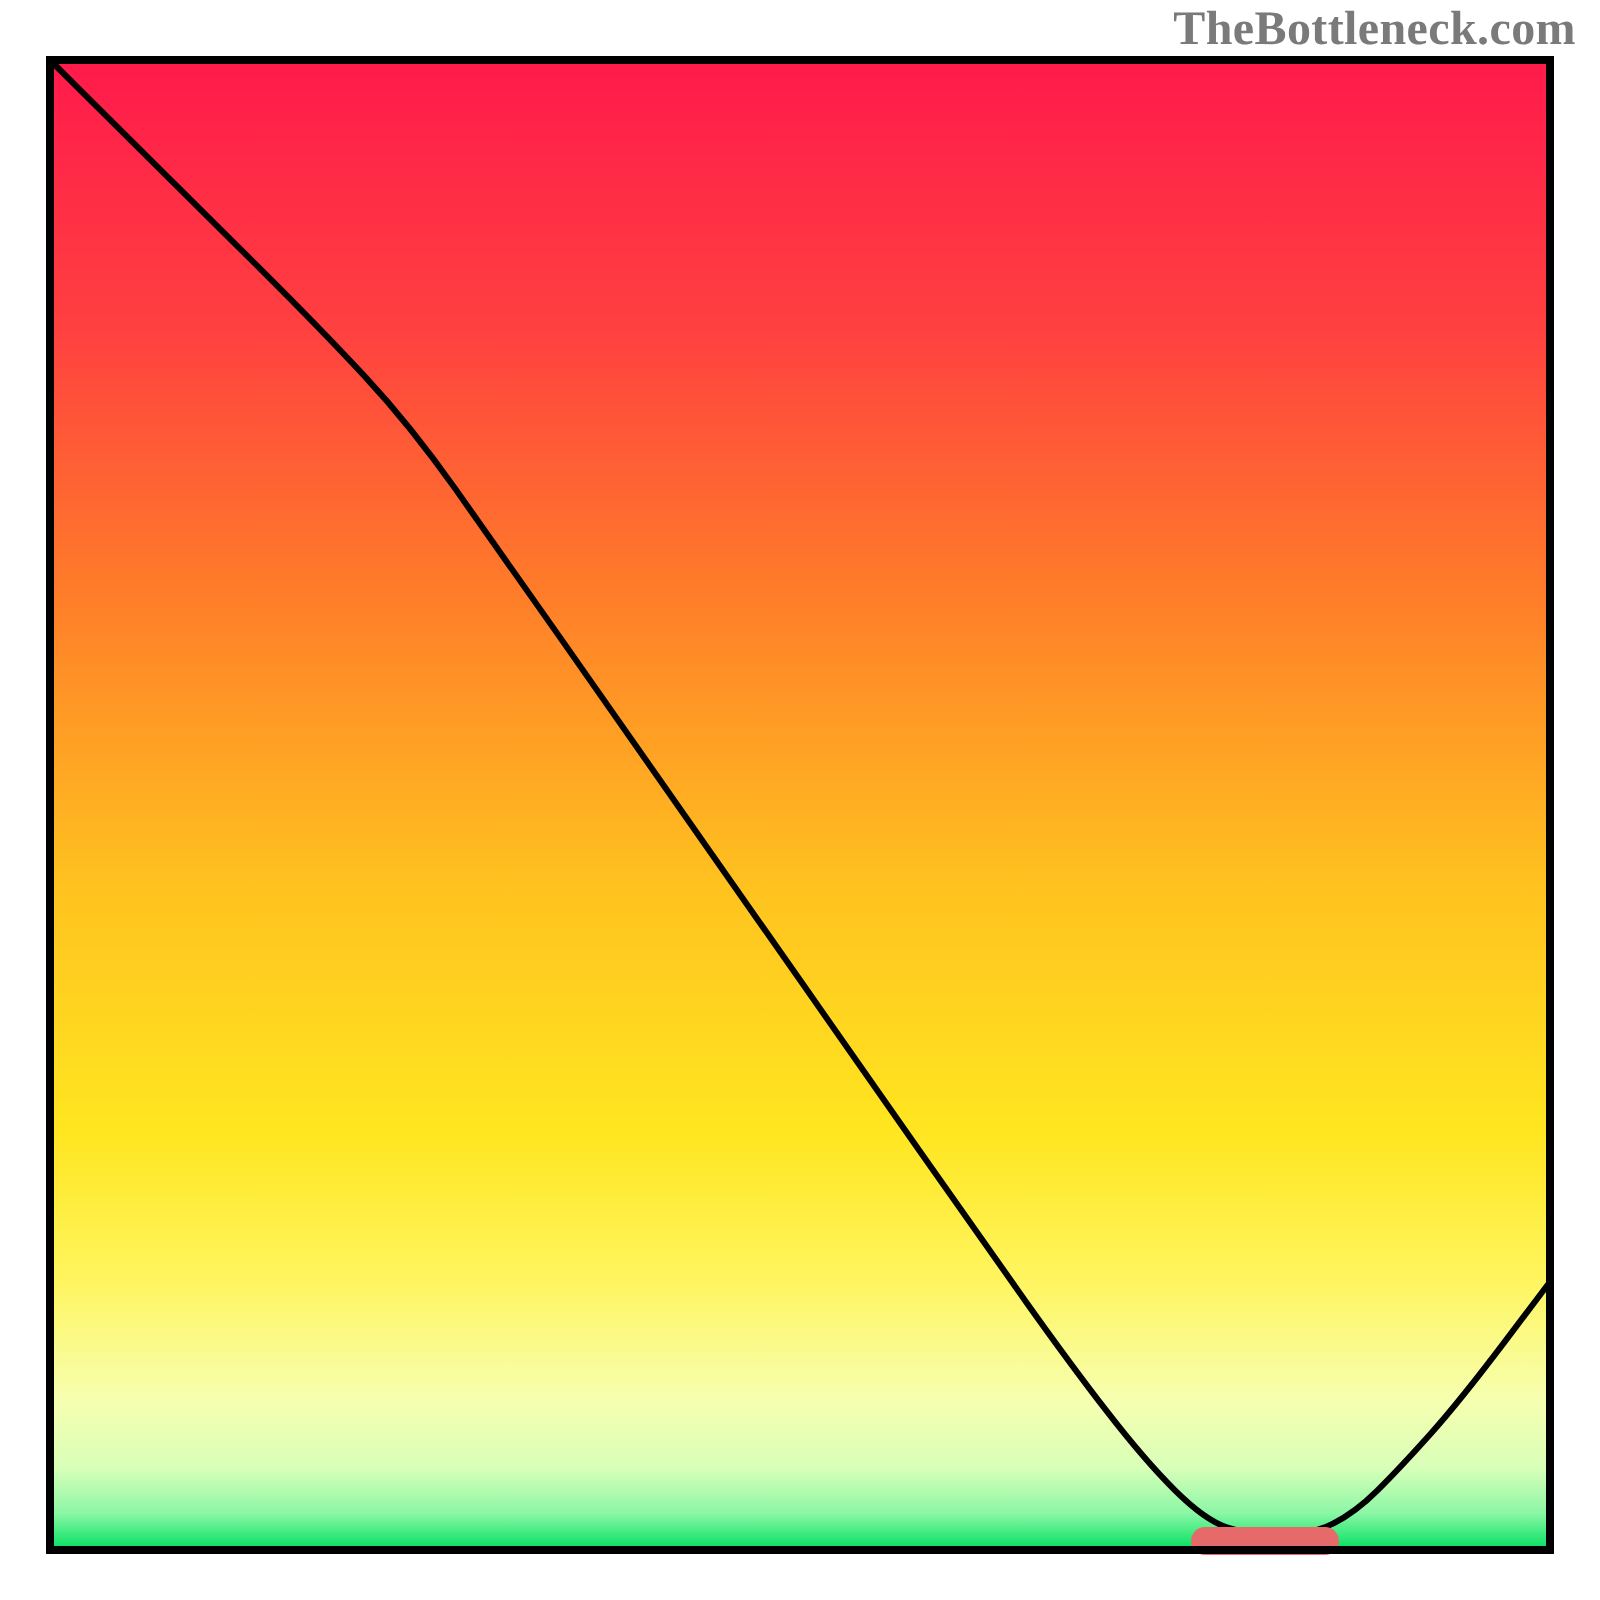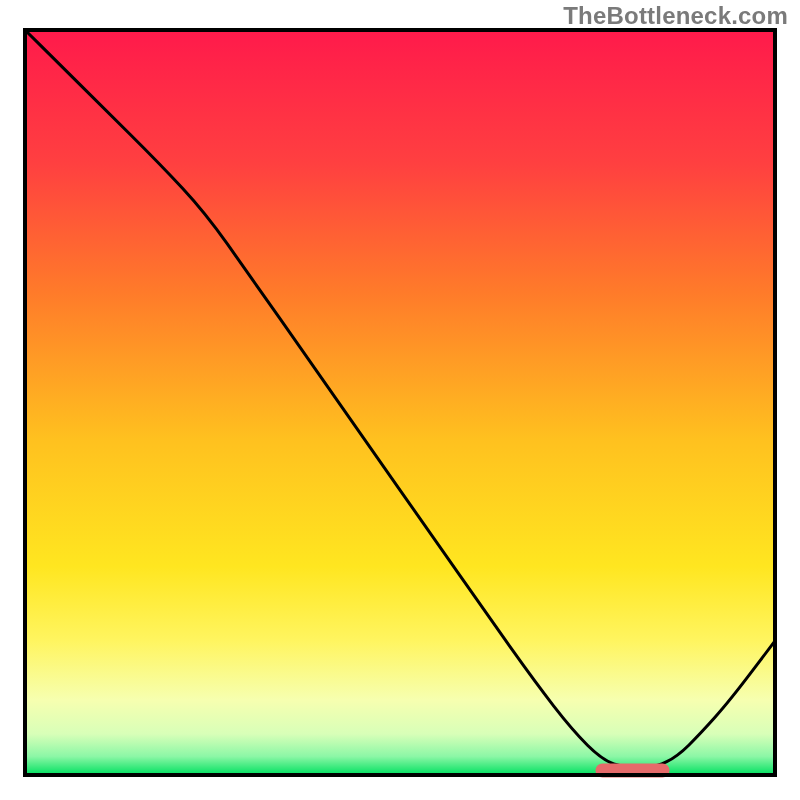--- a/index.html
+++ b/index.html
@@ -7,20 +7,21 @@
     padding: 0;
     width: 800px;
     height: 800px;
     background: #ffffff;
     font-family: Arial, Helvetica, sans-serif;
   }
   .stage {
     position: relative;
     width: 800px;
     height: 800px;
+    font-family: Liberation Serif, serif;
   }
   .watermark {
     position: absolute;
     top: 2px;
     right: 12px;
     font-size: 24px;
     font-weight: 600;
     color: #7a7a7a;
     letter-spacing: 0.2px;
     user-select: none;

